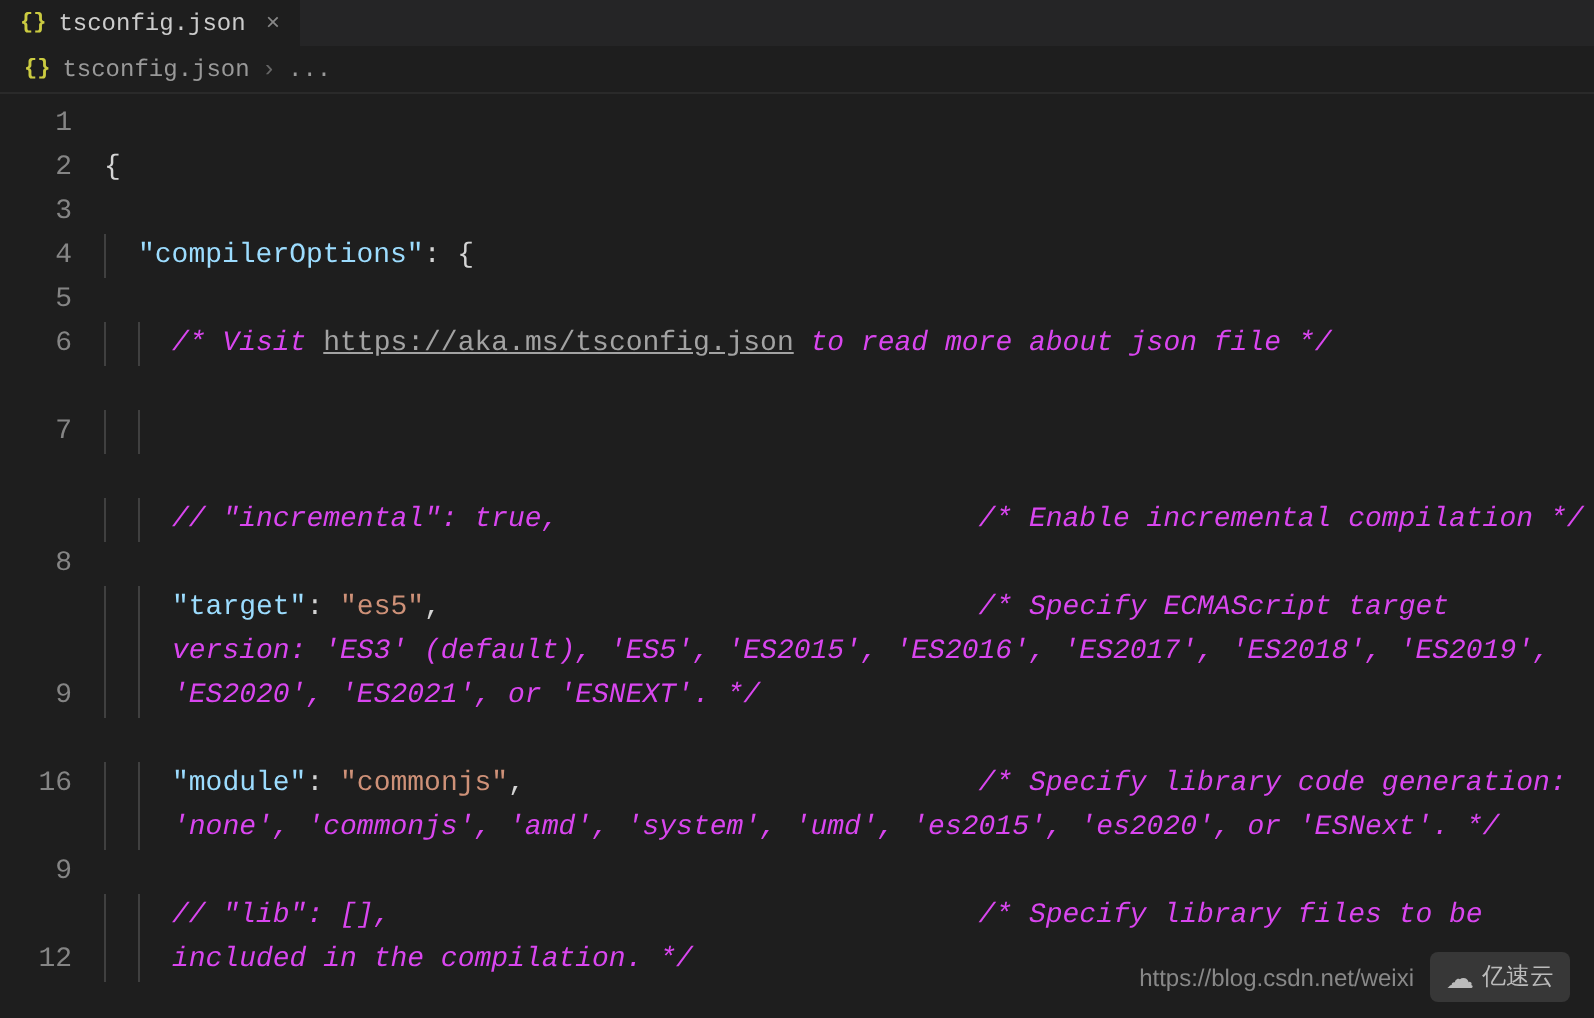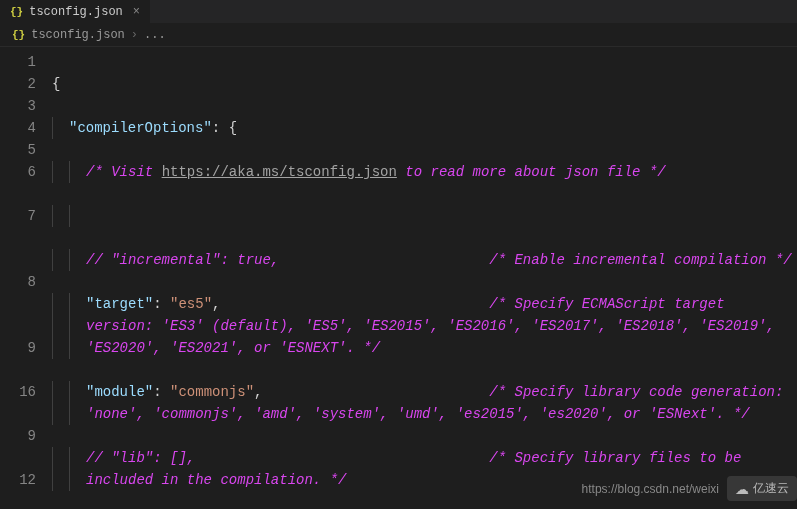--- a/index.html
+++ b/index.html
@@ -83,21 +83,21 @@
       padding-left: 16px;
       display: inline-block;
     }
     .t-punc { color: #d4d4d4; }
     .t-key { color: #9cdcfe; }
     .t-str { color: #ce9178; }
     .t-com { color: #d946ef; font-style: italic; }
     .t-link { color: #a3a3a3; text-decoration: underline; }
     .watermark {
       position: absolute;
-      right: 0;
+      right: 12px;
       bottom: 8px;
       display: flex;
       align-items: center;
       gap: 8px;
       font-size: 12px;
       color: #999;
       font-family: Arial, sans-serif;
     }
     .wm-text { color: #888; }
     .wm-logo {

